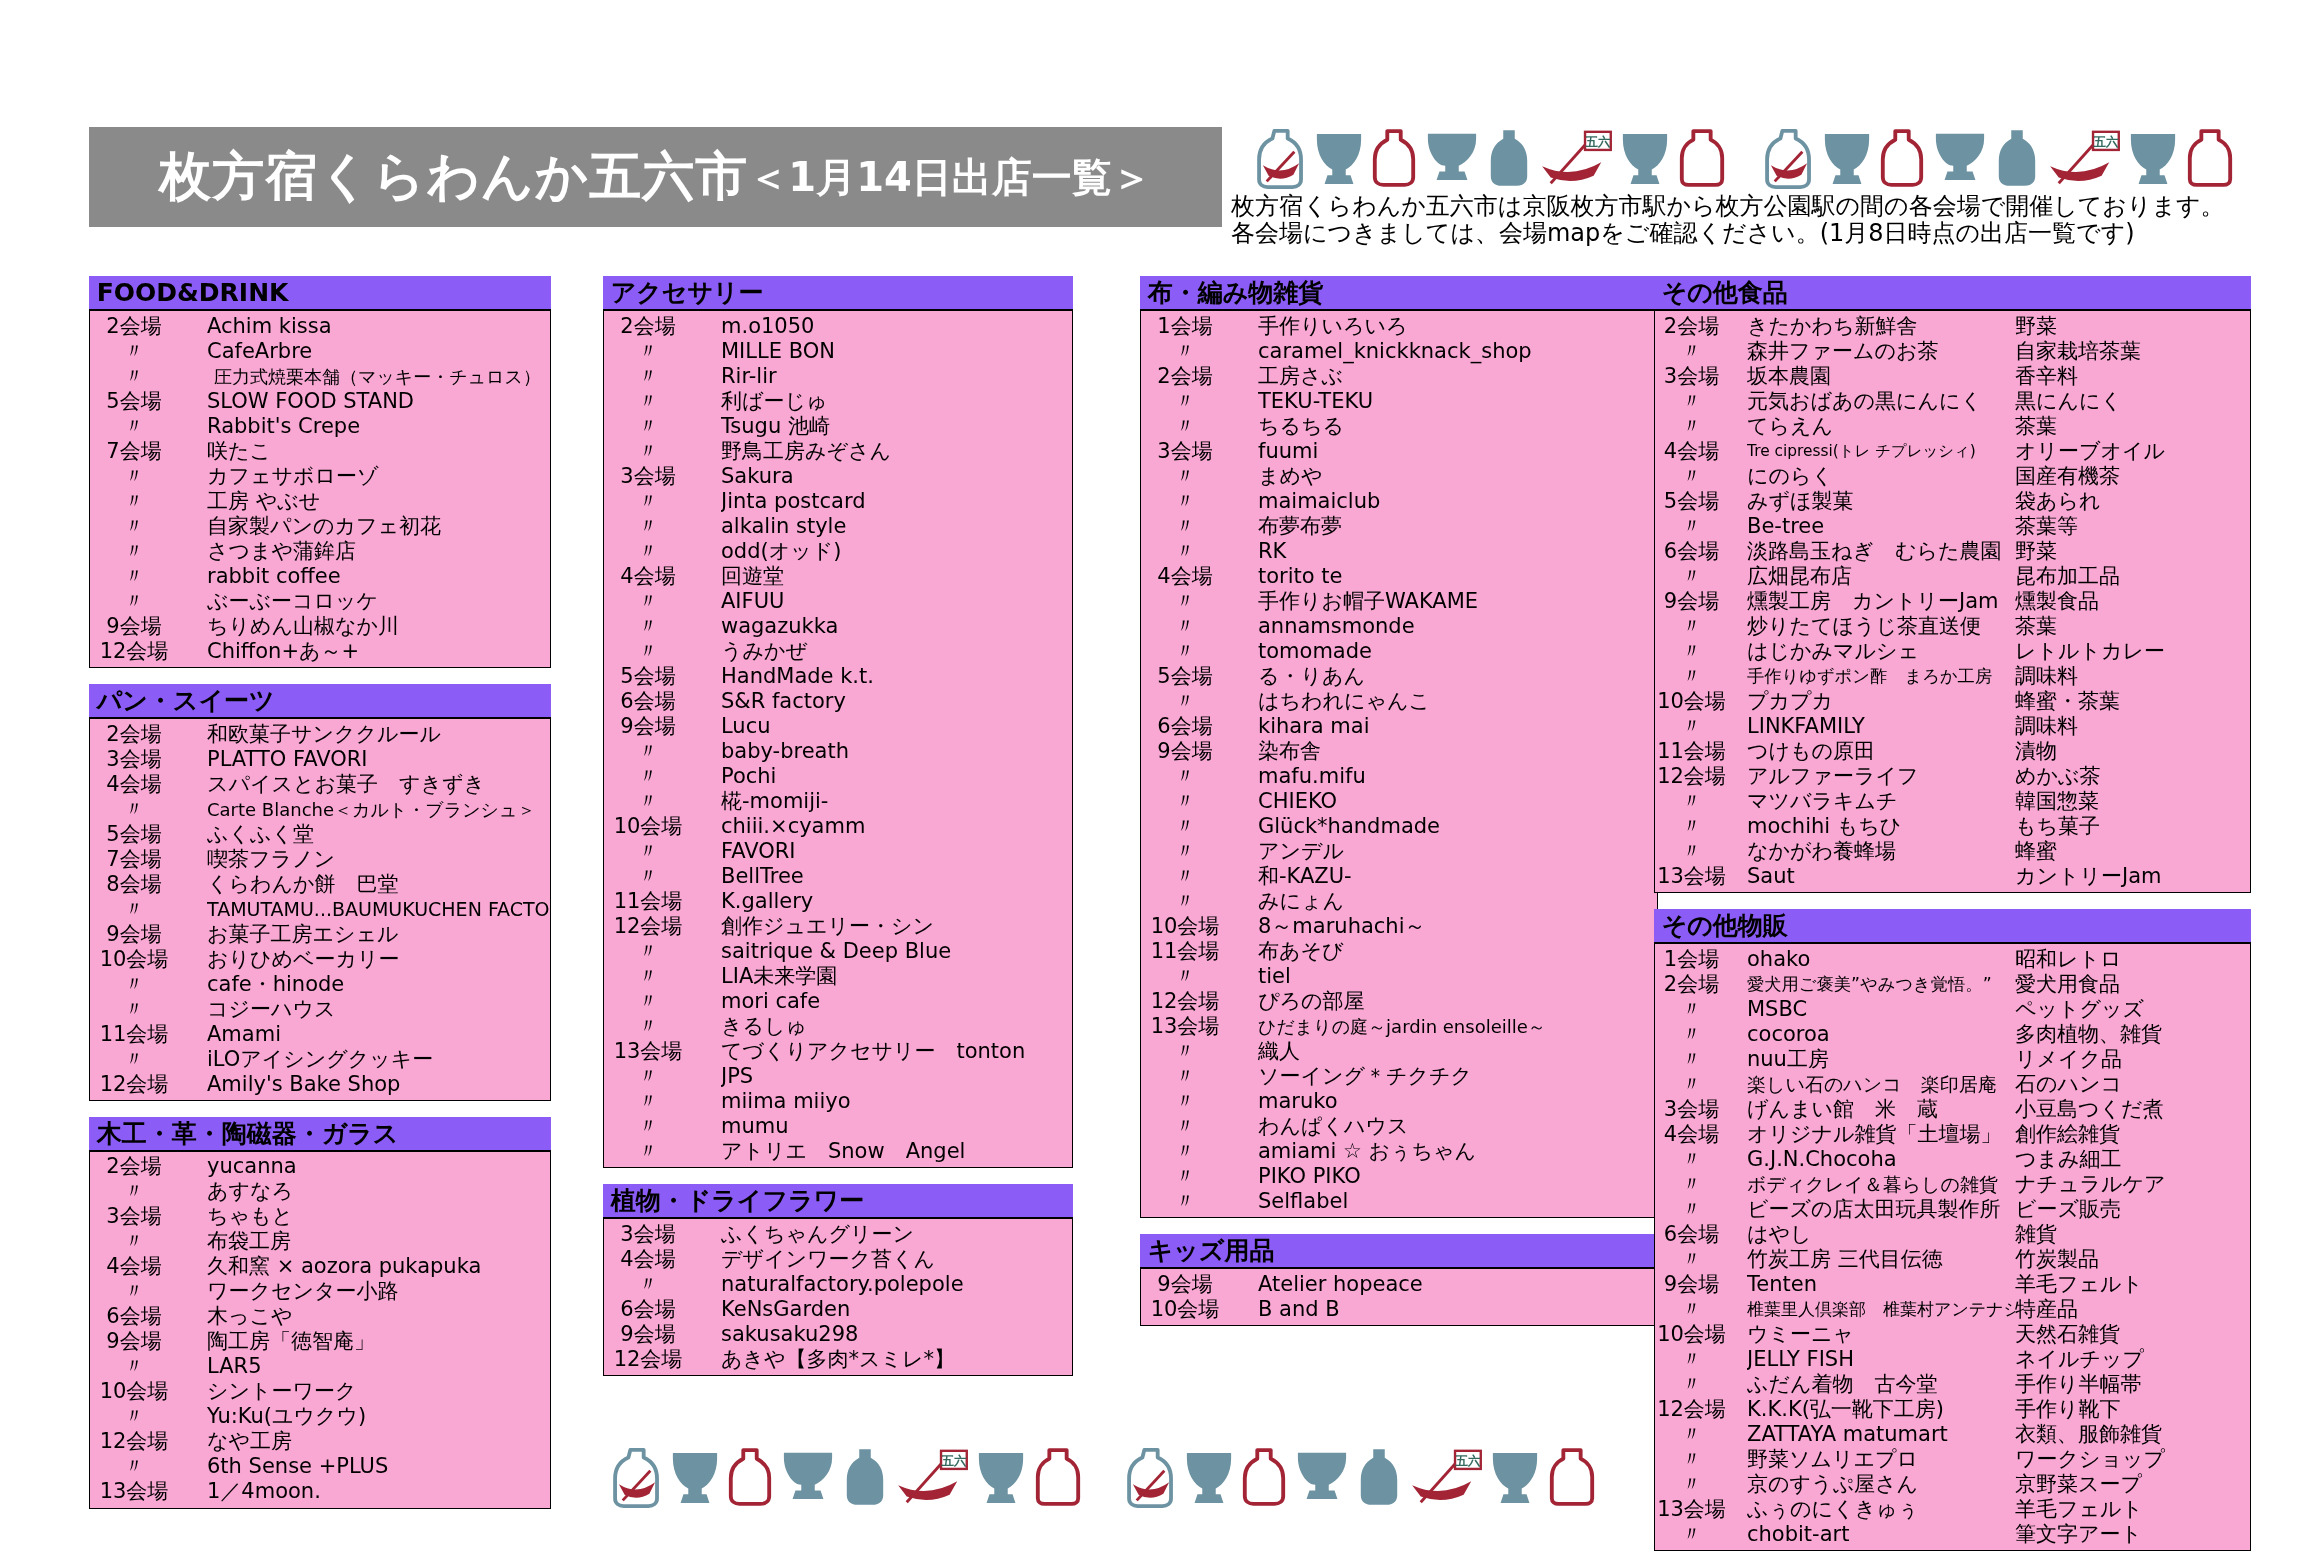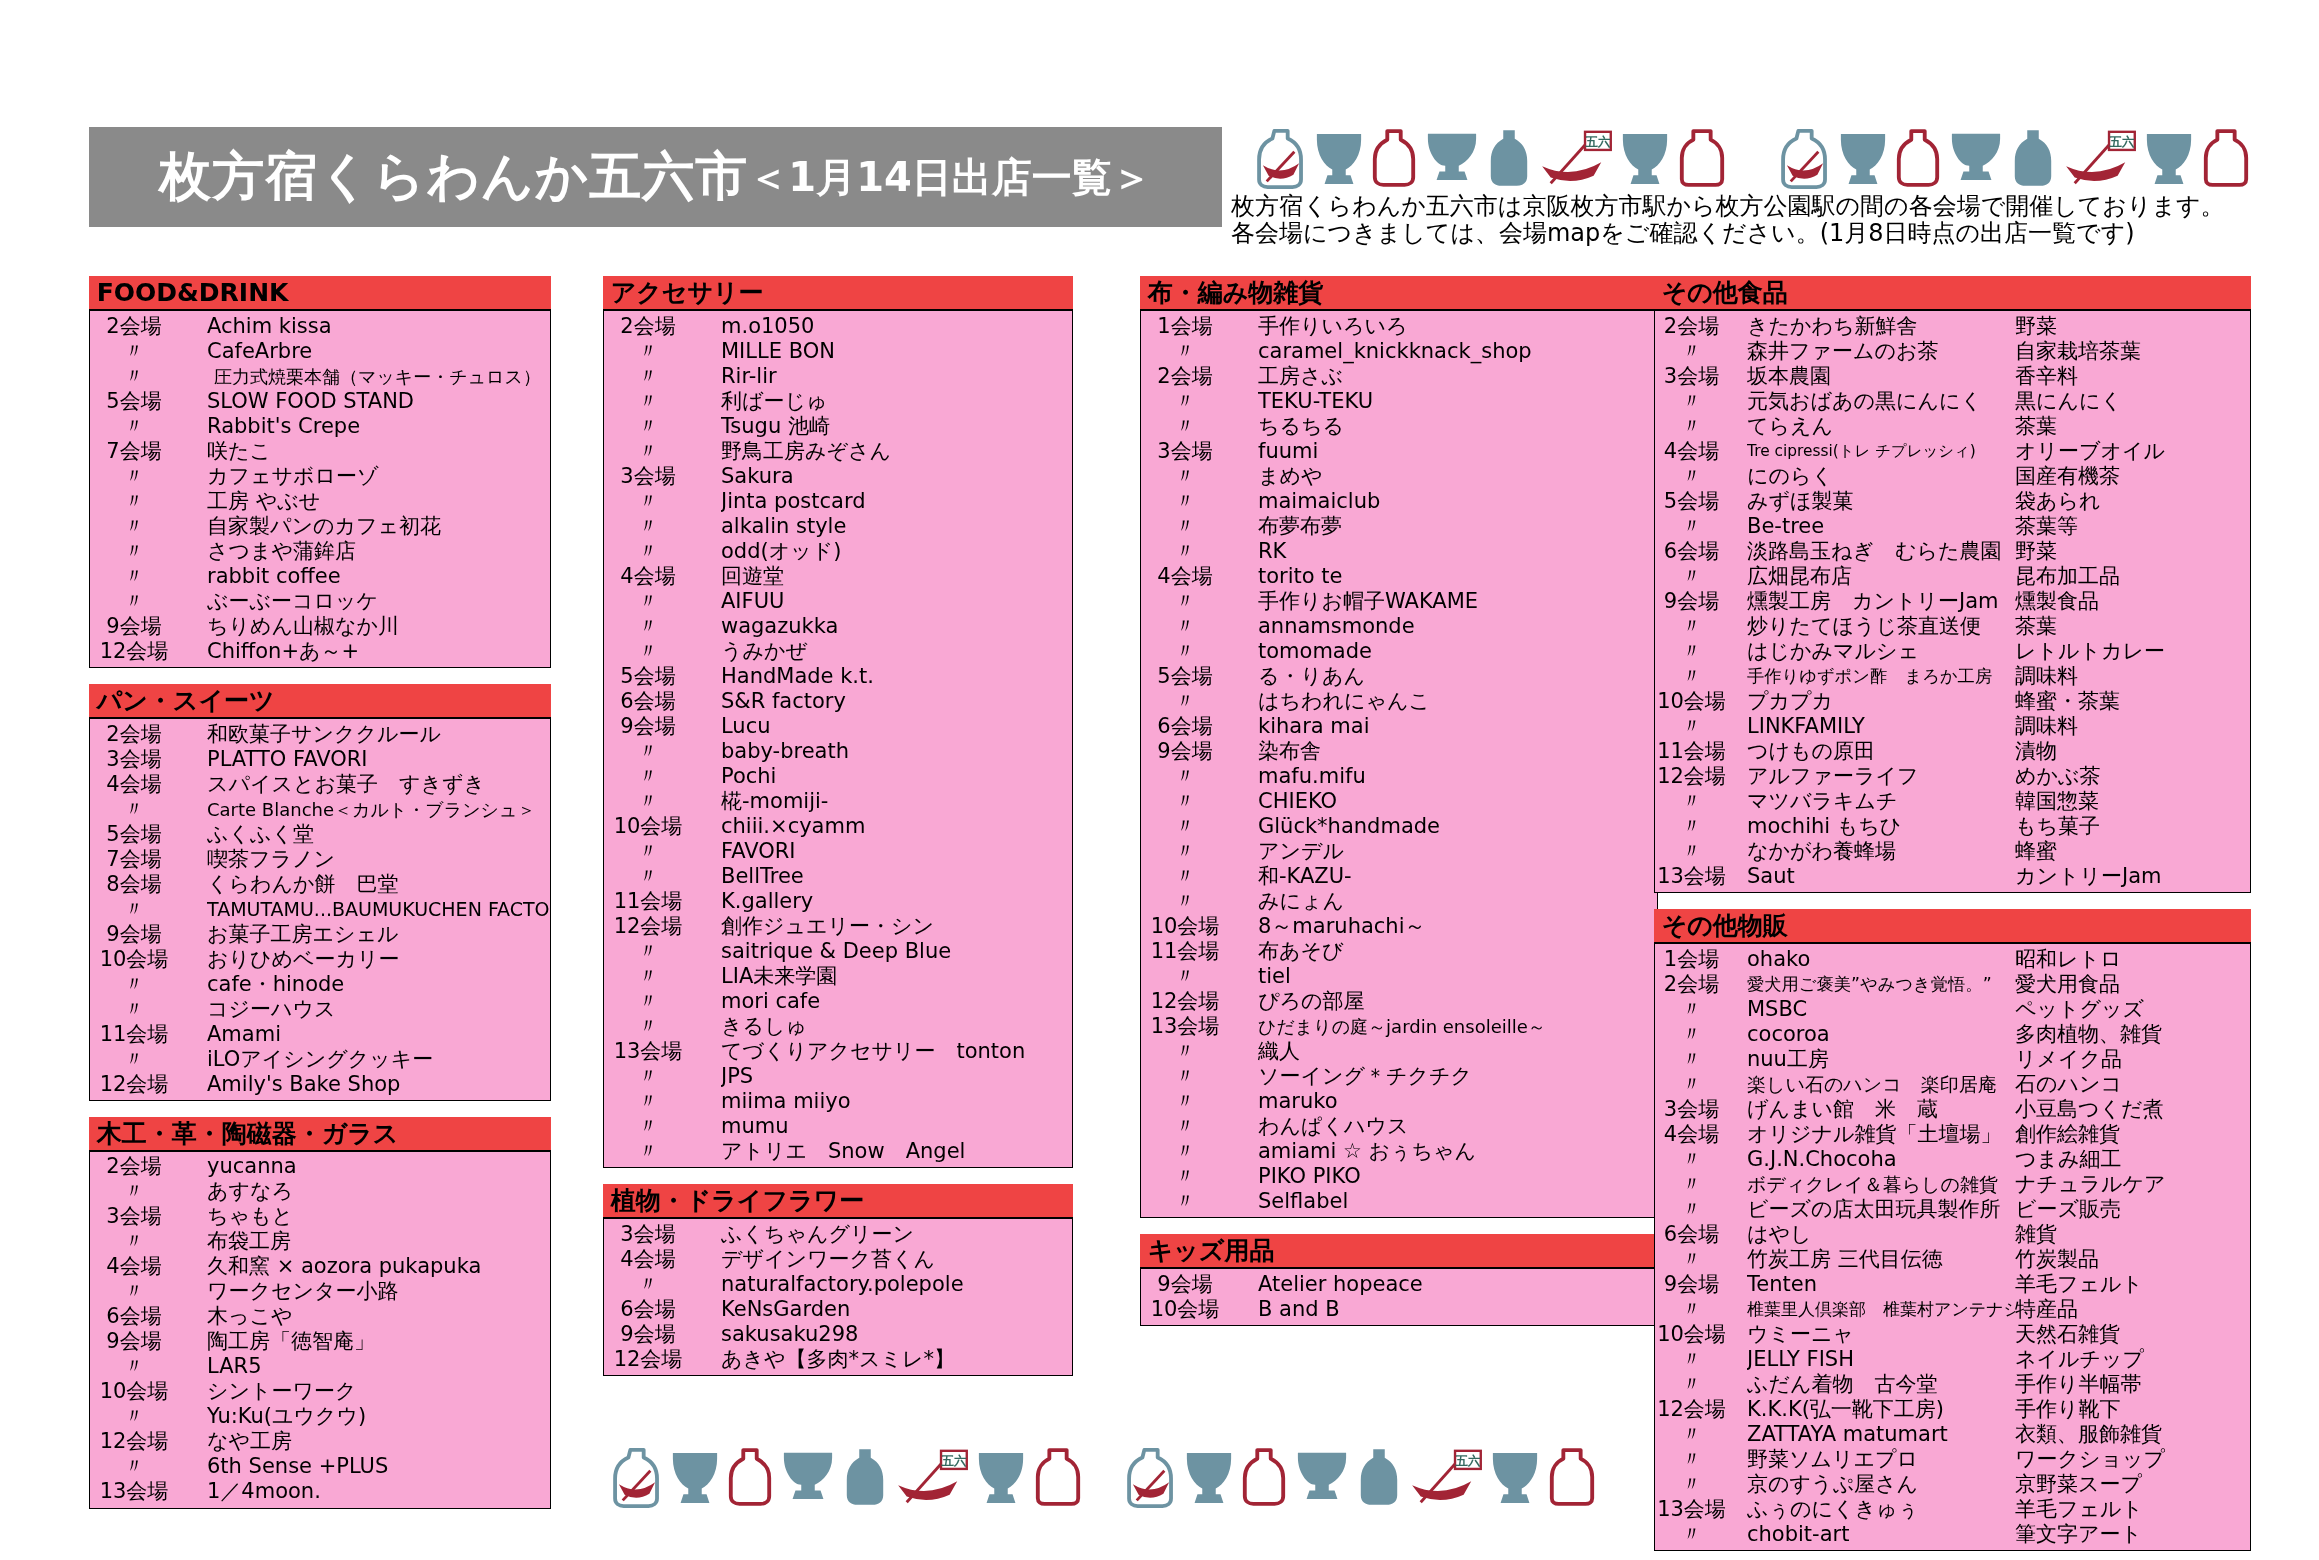--- a/index.html
+++ b/index.html
@@ -2,34 +2,34 @@
 <html><head>
 <meta charset="utf-8">
 <style>
   html,body{margin:0;padding:0;background:#fff;}
   body{font-family:"DejaVu Sans","Liberation Sans",sans-serif;}
   .page{position:relative;width:2319px;height:1560px;background:#fff;overflow:hidden;}
   .banner{position:absolute;left:89px;top:127px;width:1133px;height:100px;background:#8a8a8a;
           display:flex;align-items:center;justify-content:center;color:#fff;font-weight:bold;white-space:nowrap;}
   .banner-main{font-size:52px;letter-spacing:1px;}
   .banner-sub{font-size:40px;}
-  .icon-strip{position:absolute;display:flex;gap:52px;}
+  .icon-strip{position:absolute;display:flex;gap:36px;}
   .icon-group{display:flex;gap:6.7px;align-items:flex-start;}
   #icons-top{left:1255px;top:128px;}
   #icons-bottom-left{left:611px;top:1447px;}
   #icons-bottom-right{left:1125px;top:1447px;}
   .icon{display:block;}
   .intro{position:absolute;left:1231px;top:193px;font-size:24px;line-height:27px;color:#000;white-space:nowrap;}
   .col{position:absolute;top:276px;}
   #col-0{left:89px;width:462px;}
   #col-1{left:603px;width:470px;}
   #col-2{left:1140px;width:518px;}
   #col-3{left:1654px;width:597px;}
   .section{margin-bottom:15.4px;}
-  .sec-header{background:#ef4444;color:#000;font-weight:bold;font-size:25px;line-height:29px;
+  .sec-header{background:#8b5cf6;color:#000;font-weight:bold;font-size:25px;line-height:29px;
               padding:1.9px 7.7px;border-bottom:2.9px solid #000;}
   .sec-box{border:1.9px solid #000;border-top:none;background:#f9a8d4;padding:2.9px 0 3.8px;}
   .row{display:flex;align-items:center;line-height:25px;font-size:21px;color:#000;white-space:nowrap;}
   .venue{width:88px;flex-shrink:0;text-align:center;}
   .vname{margin-left:29px;flex:1;overflow:hidden;}
   .sec-box.two-col .venue{width:73px;}
   .sec-box.two-col .vname{margin-left:19px;}
   .note{width:235px;flex-shrink:0;text-align:left;}
 </style>
 </head>

